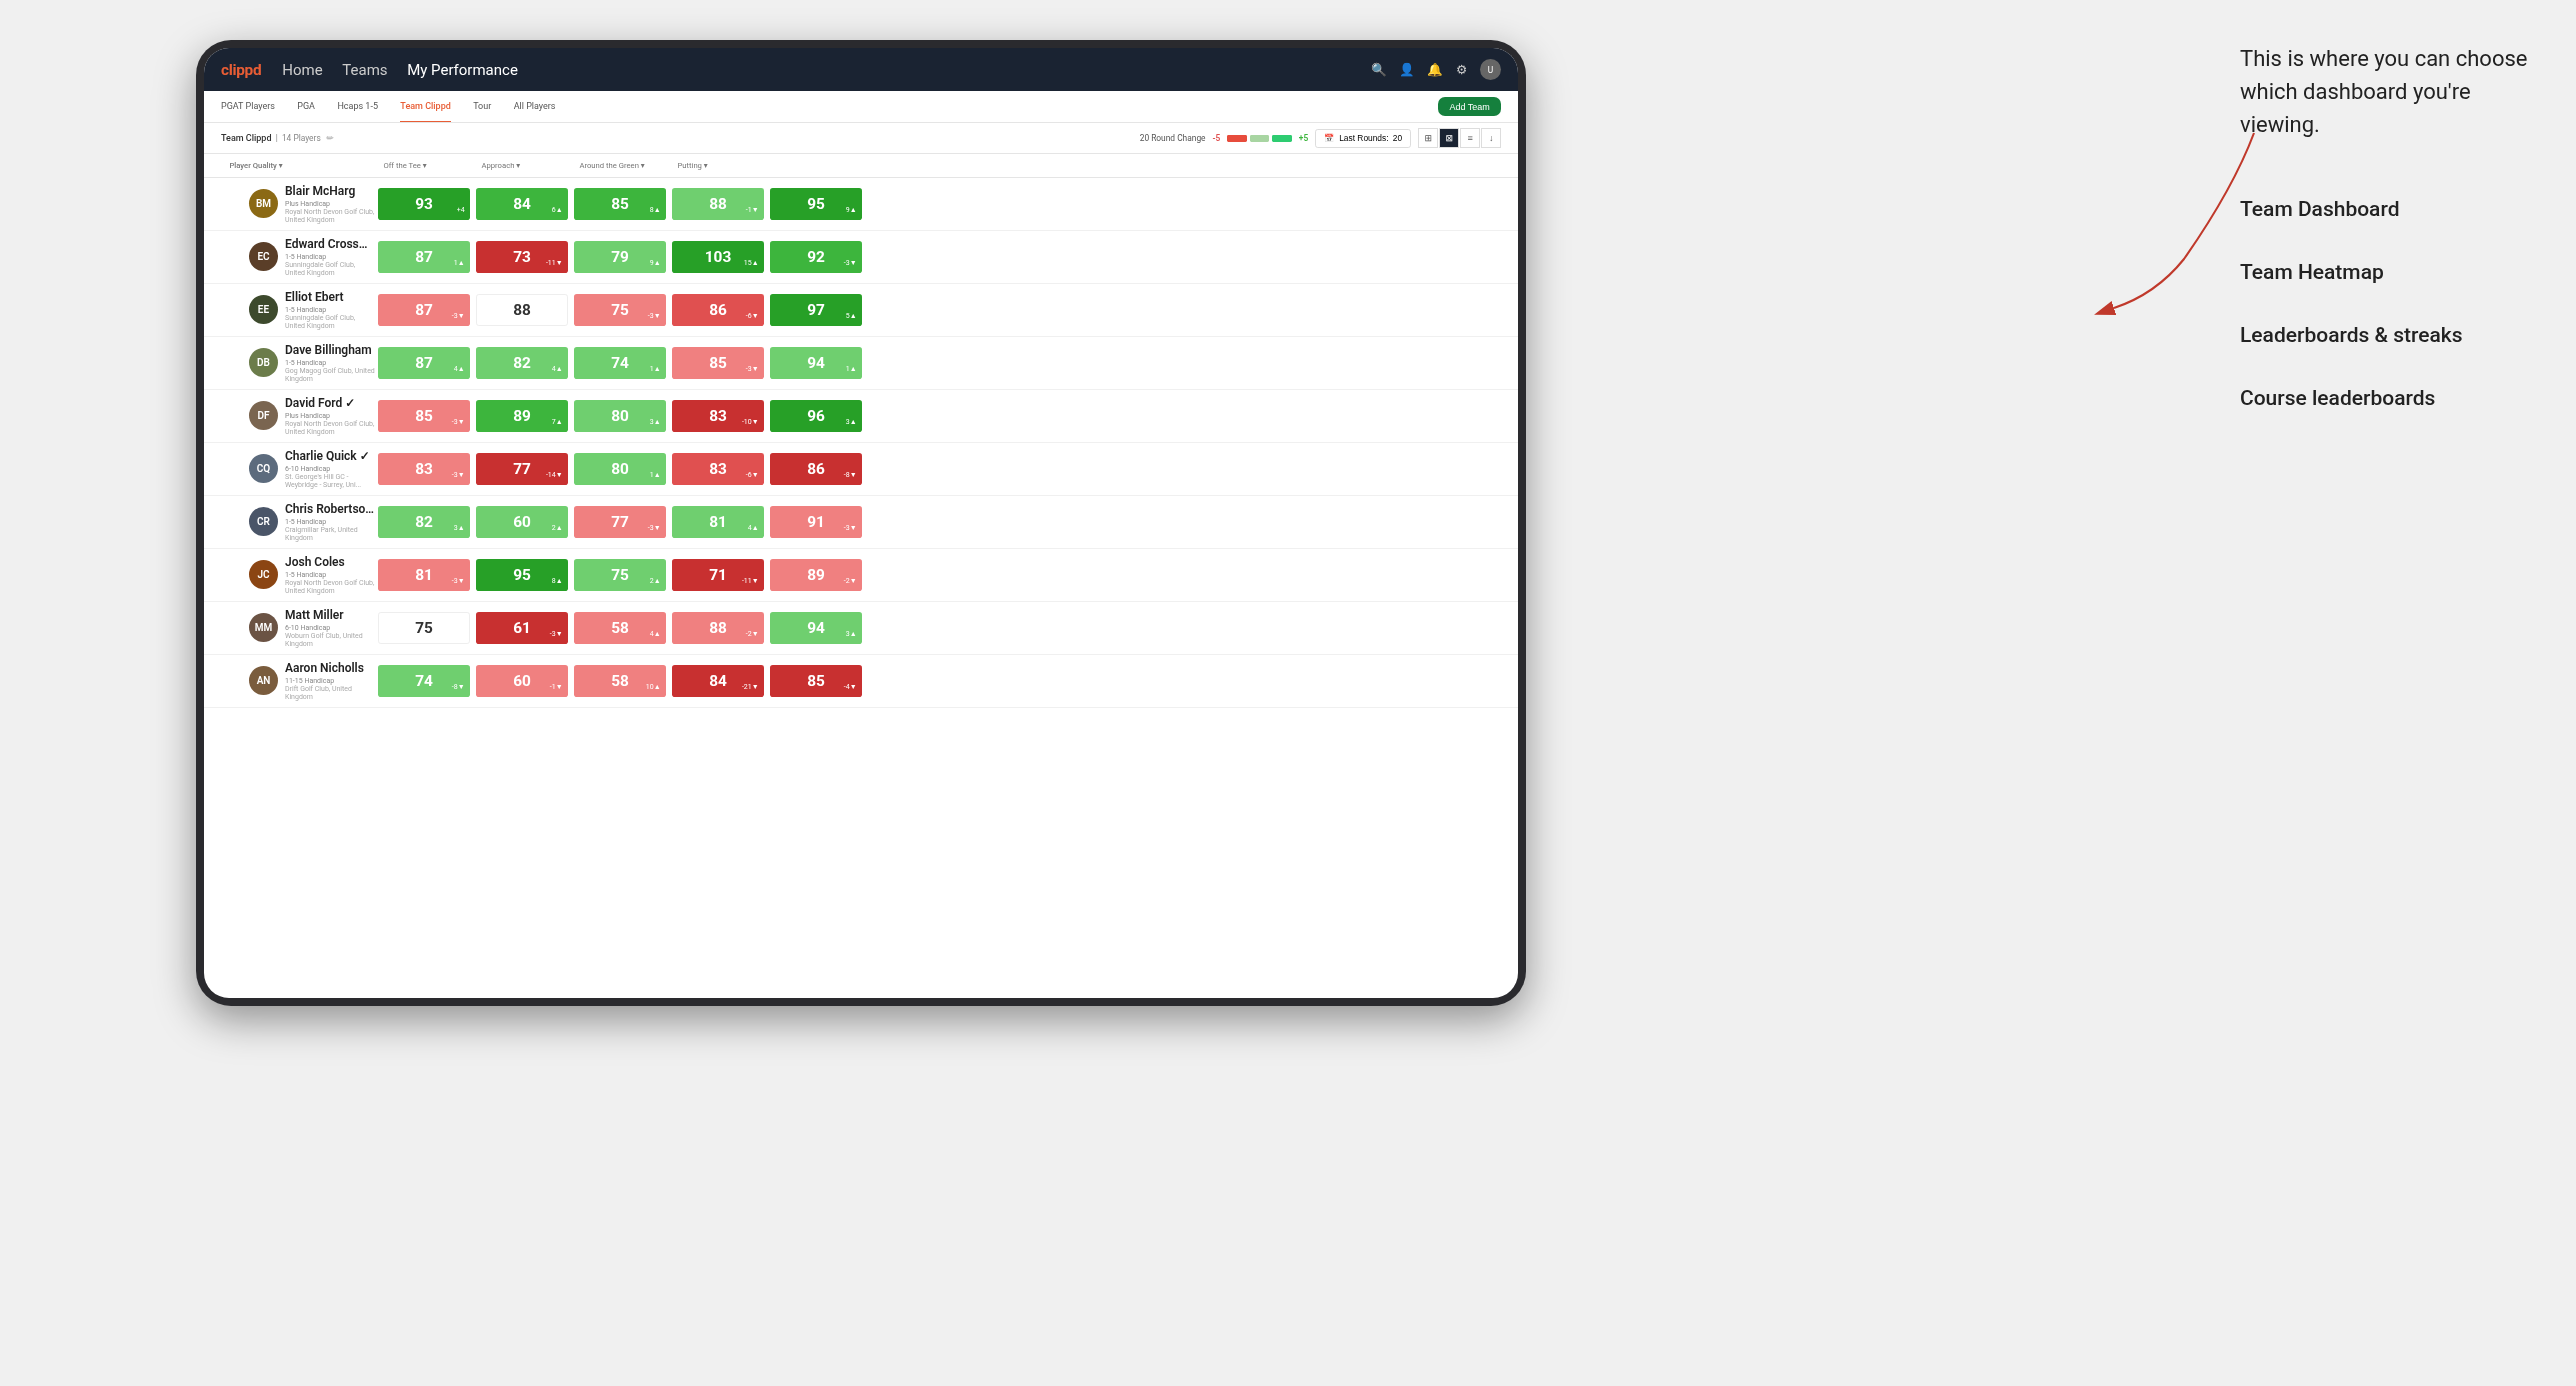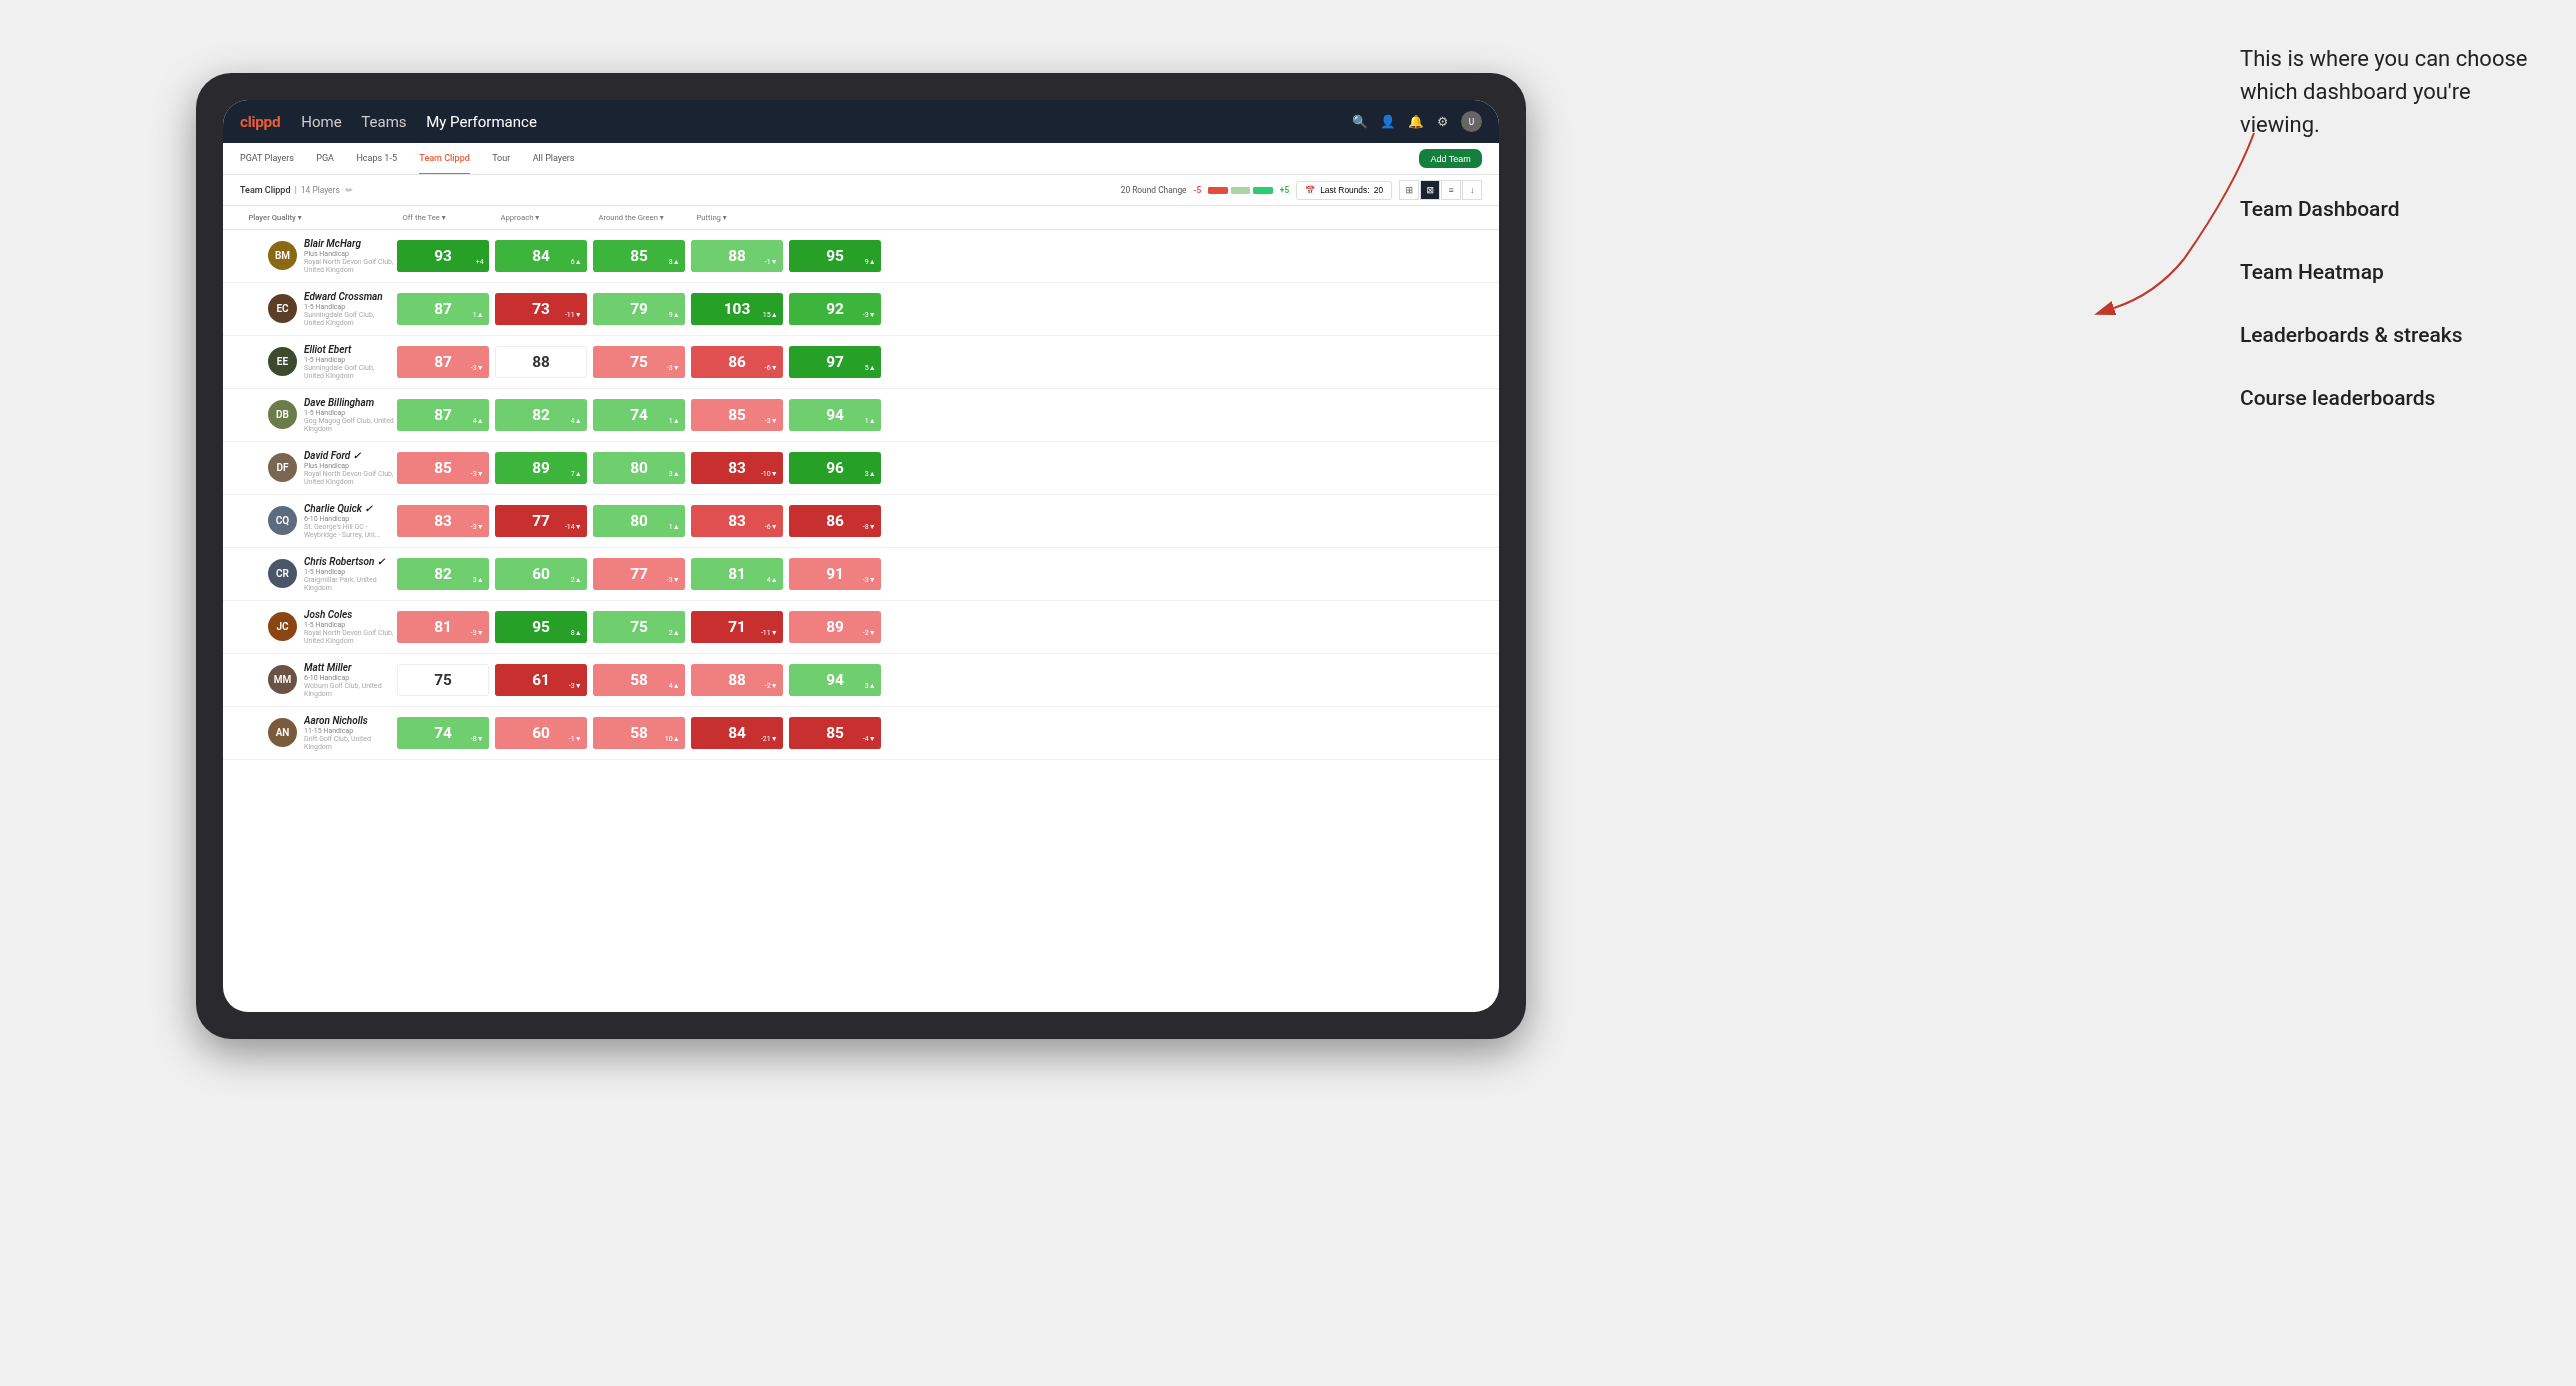--- a/index.html
+++ b/index.html
@@ -9,26 +9,26 @@
       width: 2576px;
       height: 1386px;
       overflow: hidden;
       position: relative;
     }
 
     
     .tablet-frame {
       position: absolute;
       left: 196px;
-      top: 73px;
+      top: 40px;
       width: 1330px;
       height: 966px;
       background: #2a2a2e;
       border-radius: 35px;
-      padding: 27px;
+      padding: 8px;
       box-shadow: 0 14px 42px rgba(0,0,0,0.4);
     }
     .tablet-screen {
       width: 100%;
       height: 100%;
       background: #fff;
       border-radius: 25px;
       overflow: hidden;
       display: flex;
       flex-direction: column;
@@ -264,27 +264,26 @@
       font-size: 10px;
       color: #fff;
       font-weight: 600;
       margin-left: 28px;
     }
     .player-details {
       flex: 1;
       min-width: 0;
     }
     .player-name {
-      font-size: 10px;
+      font-size: 12px;
       font-weight: 600;
       color: #222;
       white-space: nowrap;
       overflow: hidden;
       text-overflow: ellipsis;
-      font-style: italic;
     }
     .player-handicap {
       font-size: 7px;
       color: #888;
       margin-top: 1.4px;
     }
     .player-club {
       font-size: 7px;
       color: #aaa;
     }

